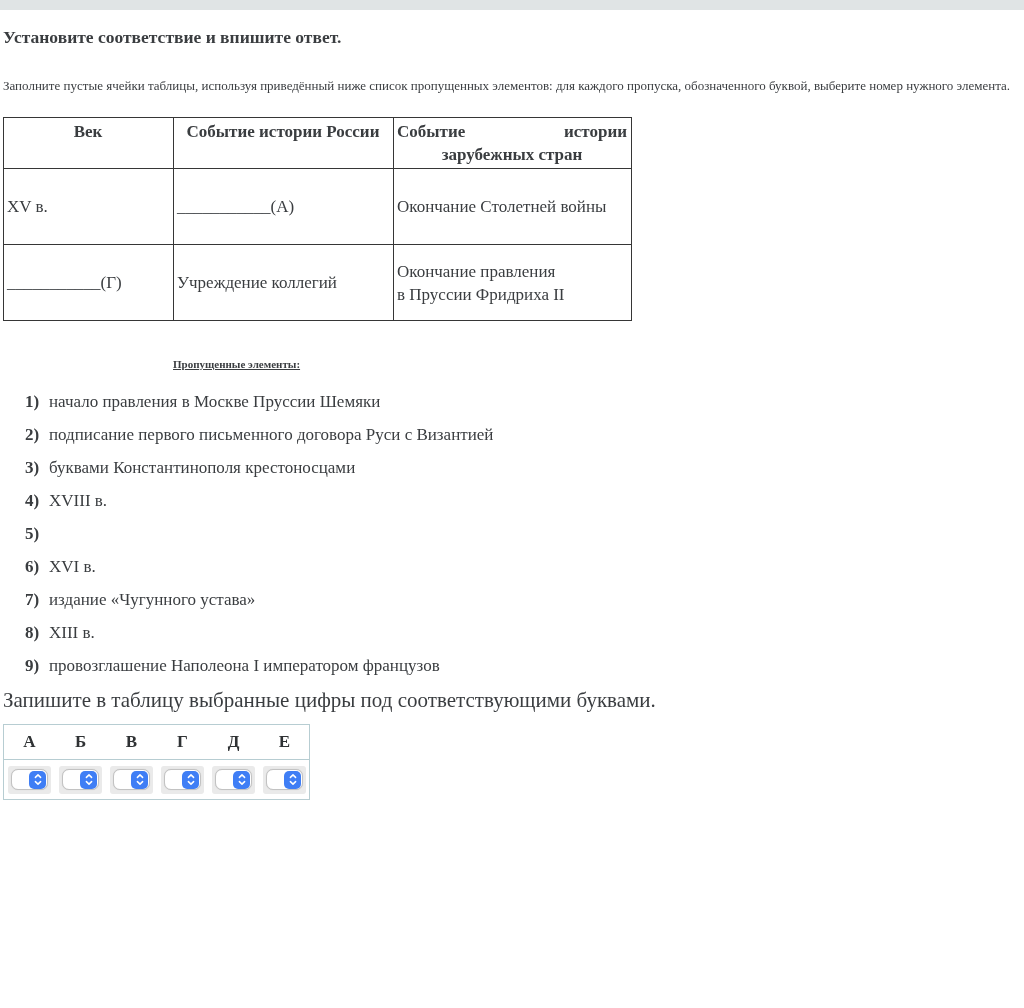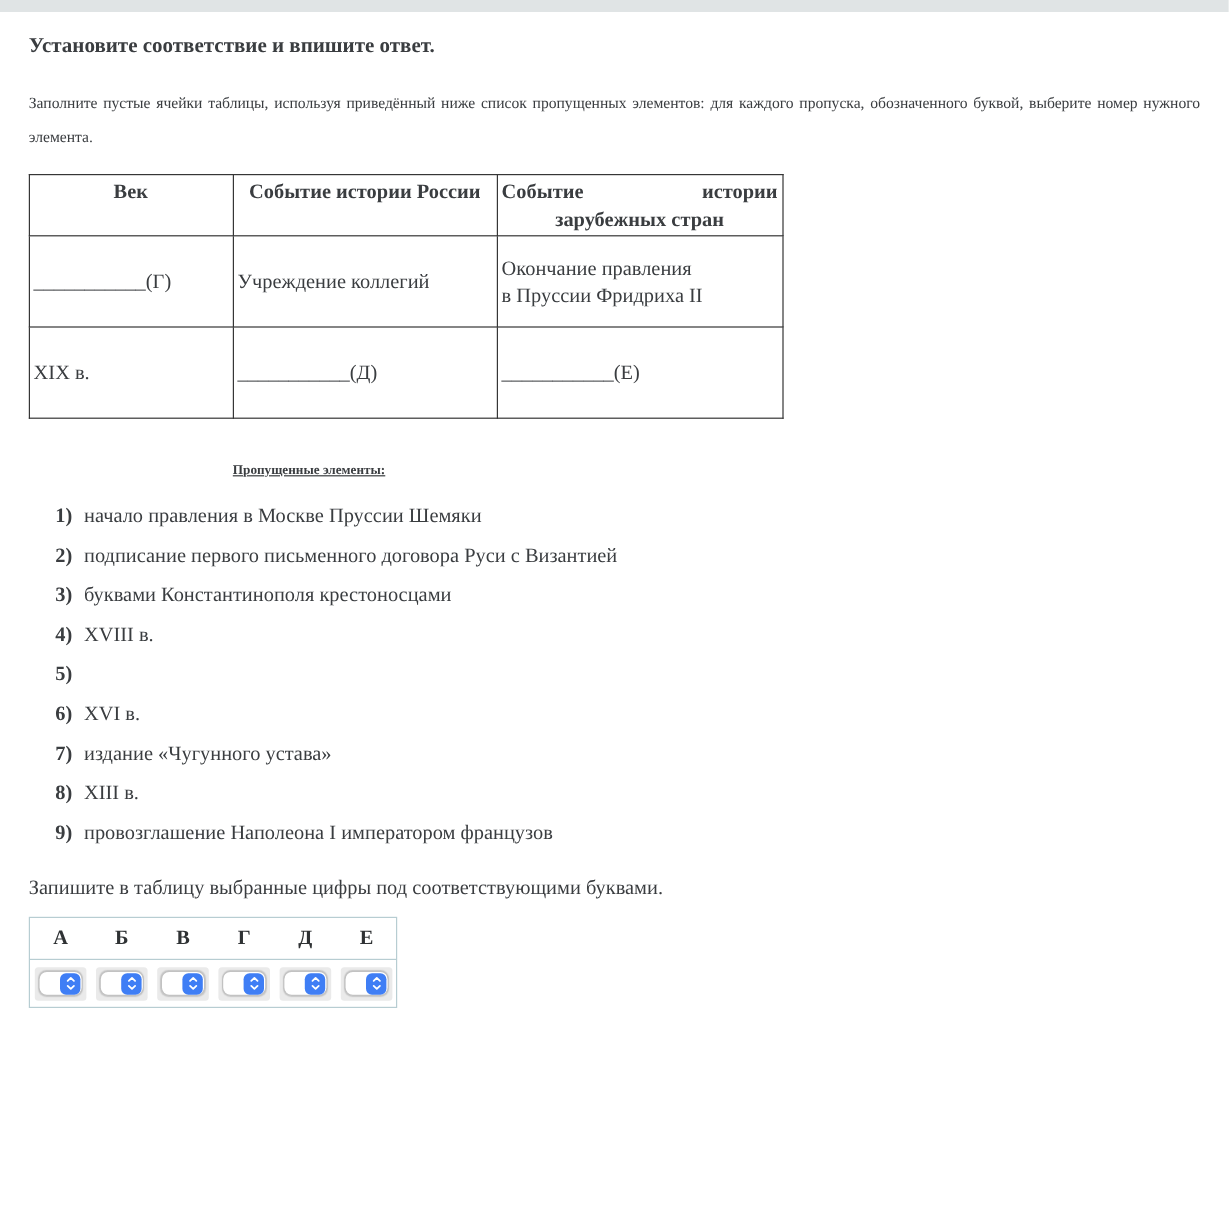--- a/index.html
+++ b/index.html
@@ -4,21 +4,21 @@
 <style>
   * { box-sizing: border-box; }
   html, body { margin: 0; padding: 0; background: #ffffff; }
   body {
     width: 1024px; height: 1008px;
     font-family: "Liberation Serif", "DejaVu Serif", serif;
     color: #3a3d40;
     overflow: hidden;
   }
   .topbar { height: 10px; background: #e0e4e5; width: 100%; }
-  .content { padding: 0 24px; }
+  .content { padding: 0 3px; }
 
   .page-title {
     margin: 17px 0 0 0;
     font-size: 17.5px; font-weight: bold; line-height: 20px;
   }
   .instruction {
     margin-top: 25px;
     font-size: 13px; line-height: 28px;
     text-align: justify;
   }
@@ -61,22 +61,22 @@
   .missing-list { margin: 15px 0 0 22px; }
   .missing-item {
     display: flex;
     font-size: 17px;
     line-height: 33px;
   }
   .missing-item .num { font-weight: bold; width: 24px; flex: 0 0 24px; }
   .missing-item .txt { }
 
   .write-instruction {
-    margin-top: 18px;
-    font-size: 17px; line-height: 24px;
+    margin-top: 6px;
+    font-size: 21px; line-height: 24px;
   }
 
   
   .answer-table {
     margin-top: 12px;
     width: 307px;
     border: 1px solid #b7cdd2;
     background: #ffffff;
   }
   .answer-header {
@@ -139,29 +139,29 @@
       <th class="col-2">Событие истории России</th>
       <th class="col-3">
         <div class="jrow">
           <span>Событие</span>
           <span>истории</span>
         </div>
         <div>зарубежных стран</div>
       </th>
     </tr>
     <tr>
+      <td>XV в.</td>
+      <td>___________(А)</td>
+      <td>Окончание Столетней войны</td>
+    </tr>
+    <tr>
       <td>___________(Г)</td>
       <td>Учреждение коллегий</td>
       <td>Окончание правления
 в Пруссии Фридриха II</td>
-    </tr>
-    <tr>
-      <td>XIX в.</td>
-      <td>___________(Д)</td>
-      <td>___________(Е)</td>
     </tr>
   </tbody>
     </table>
 
   <div class="missing-heading">Пропущенные элементы:</div>
 
   <div class="missing-list">
     <div class="missing-item">
       <span class="num">1)</span>
       <span class="txt">начало правления в Москве Пруссии Шемяки</span>

